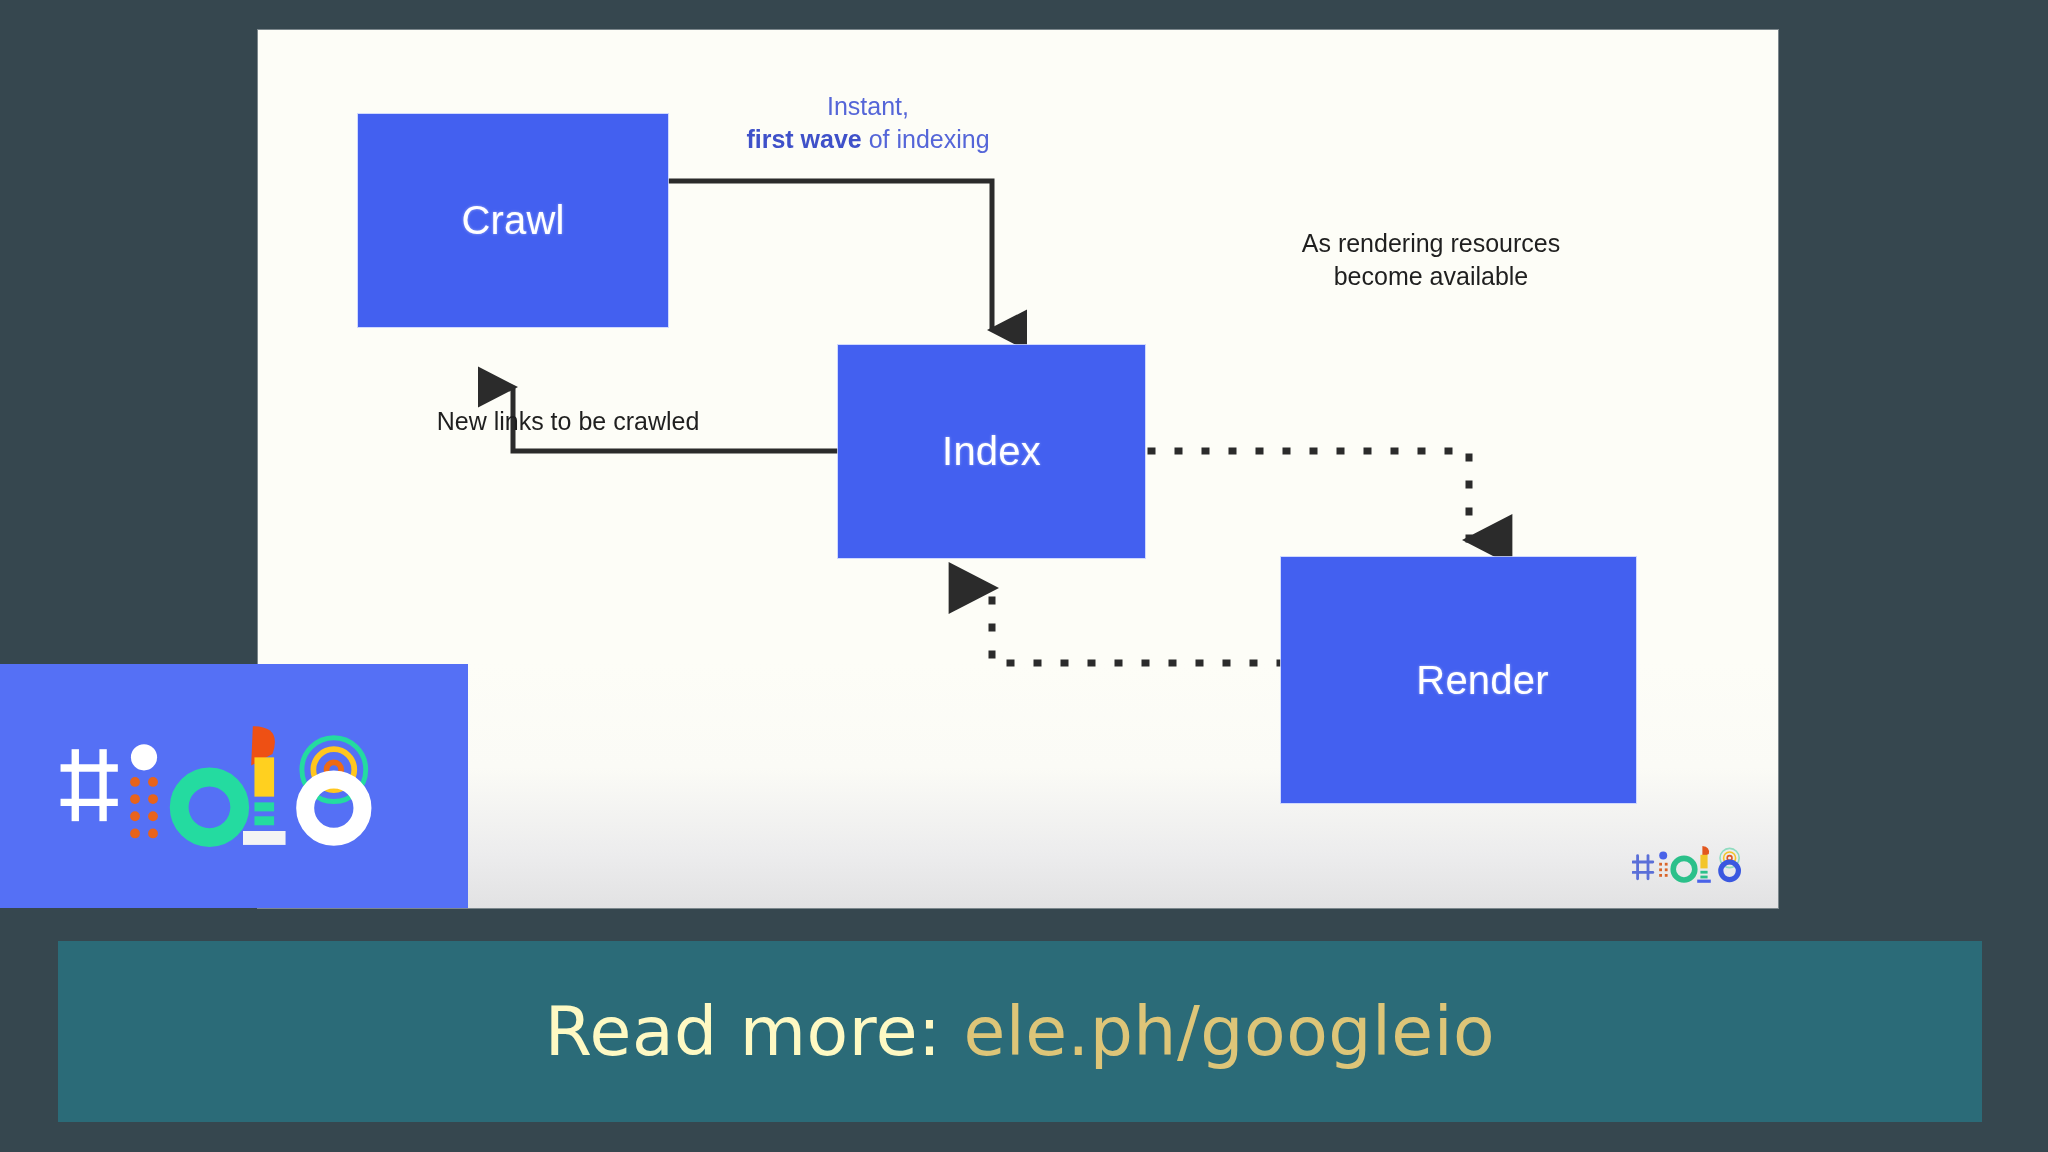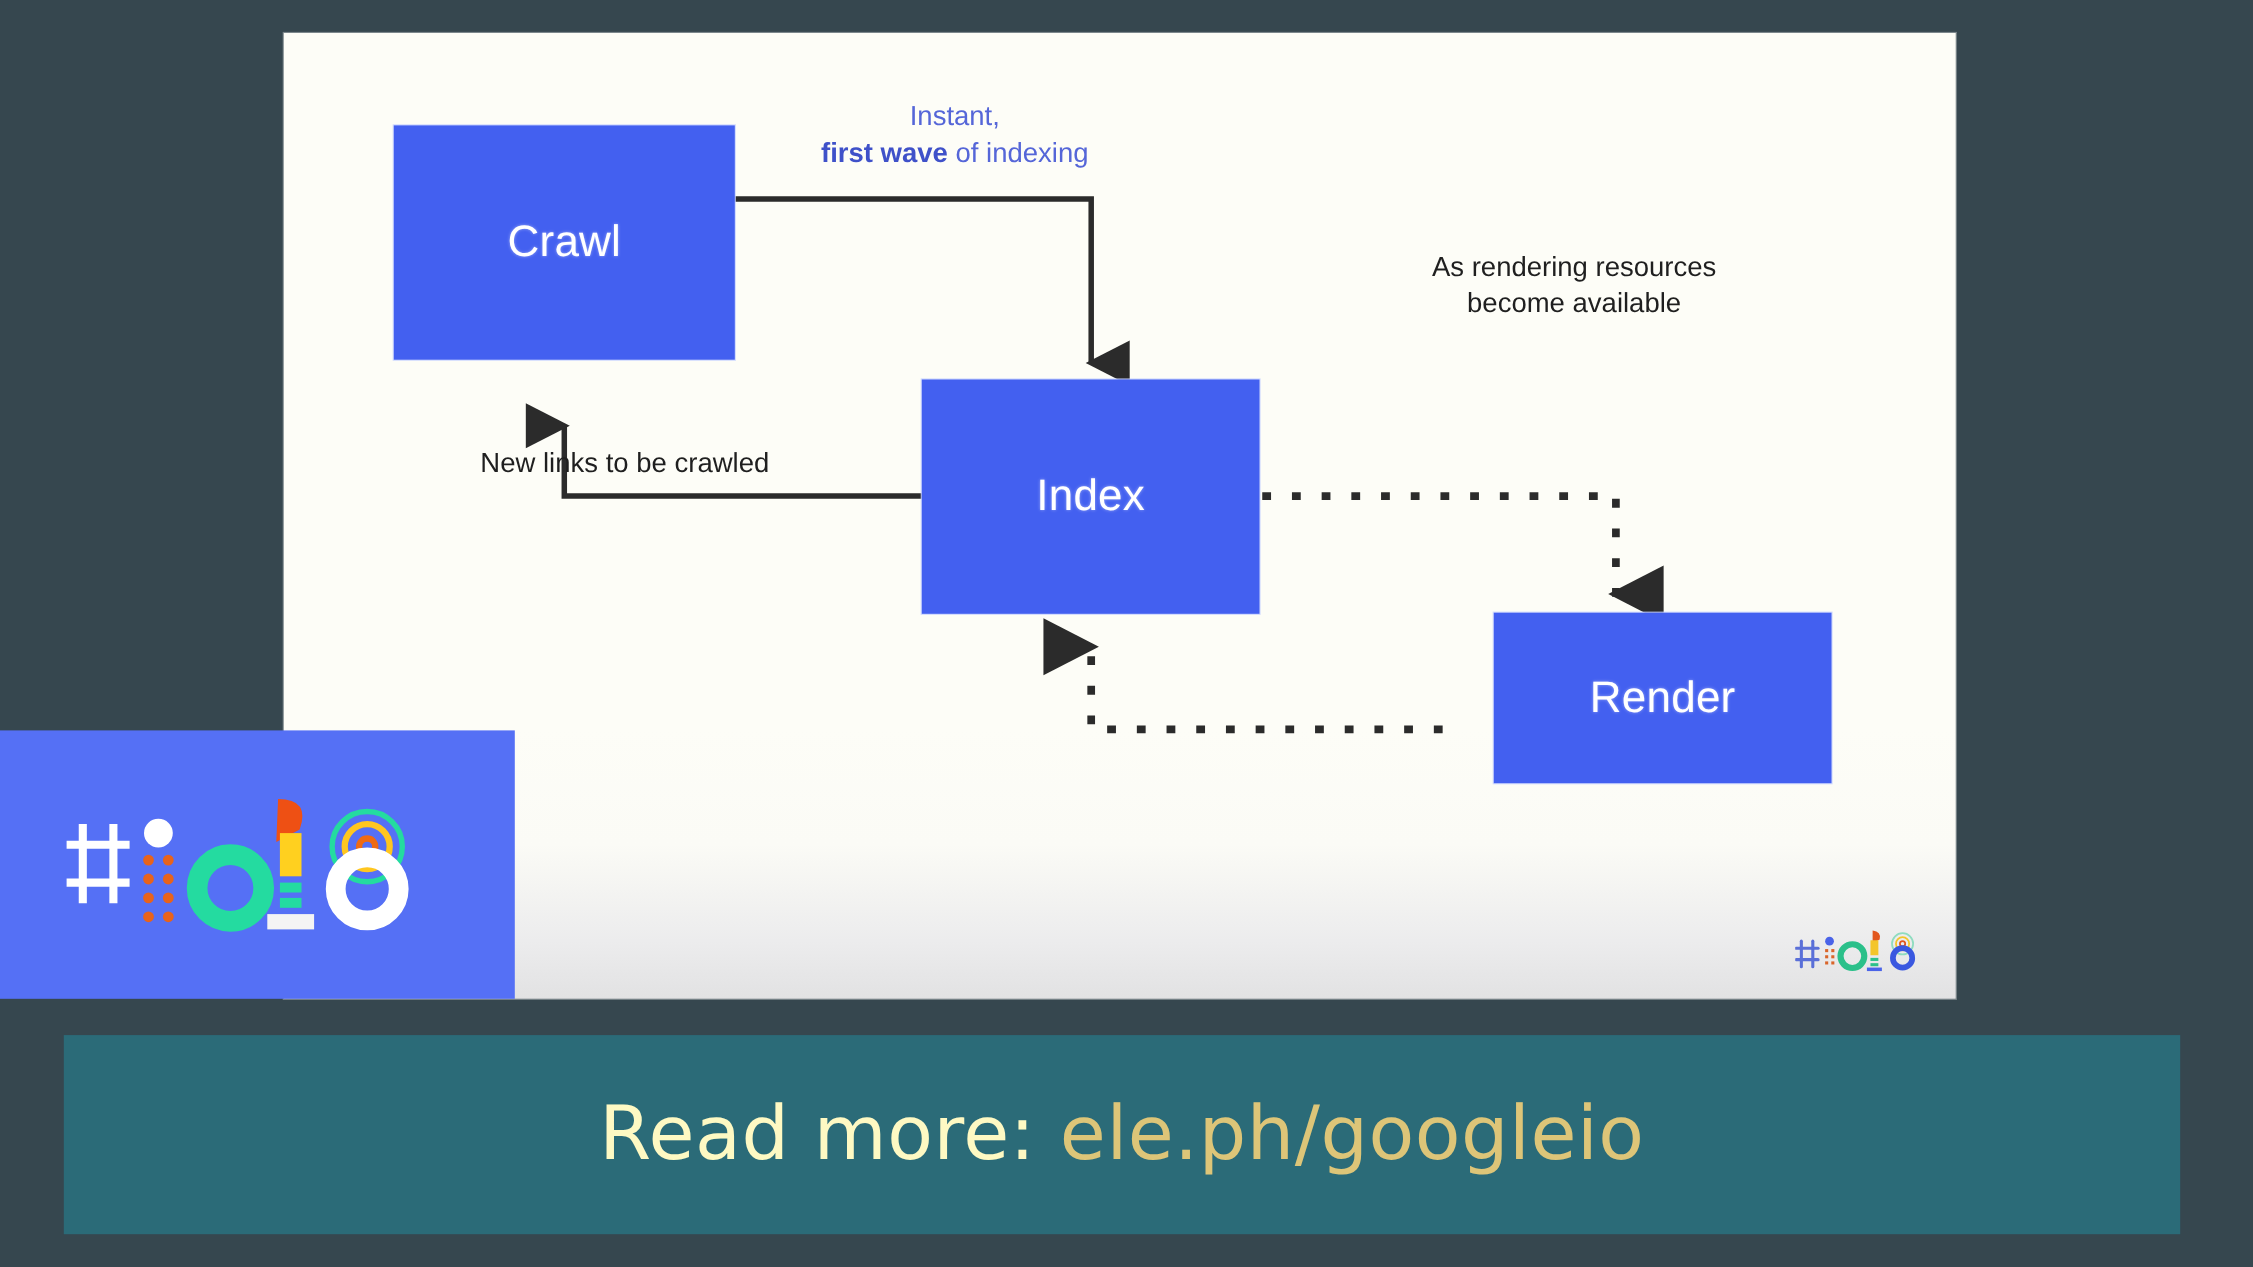--- a/index.html
+++ b/index.html
@@ -24,21 +24,21 @@
     position:absolute;
     background:#4360f0;
     color:#ffffff;
     display:flex;align-items:center;justify-content:center;
     font-size:40px;font-weight:400;letter-spacing:.2px;
     box-shadow:0 0 0 1px rgba(200,210,255,.85);
     text-shadow:0 0 3px rgba(255,255,255,.45);
   }
   #node-crawl {left:100px; top:84px;  width:310px; height:213px;}
   #node-index {left:580px; top:315px;  width:307px; height:213px;}
-  #node-render{left:1100px;top:527px;  width:307px; height:155px;}
+  #node-render{left:1023px;top:527px;  width:307px; height:246px;padding-left:48px;}
 
   
   .caption{position:absolute;text-align:center;line-height:1.32;font-size:25px;}
   .caption b{font-weight:700;}
 
   #cap-first-wave{
     left:440px;top:60px;width:340px;
     color:#5566d8;font-size:25px;
   }
   #cap-first-wave .ln1{display:block;}

